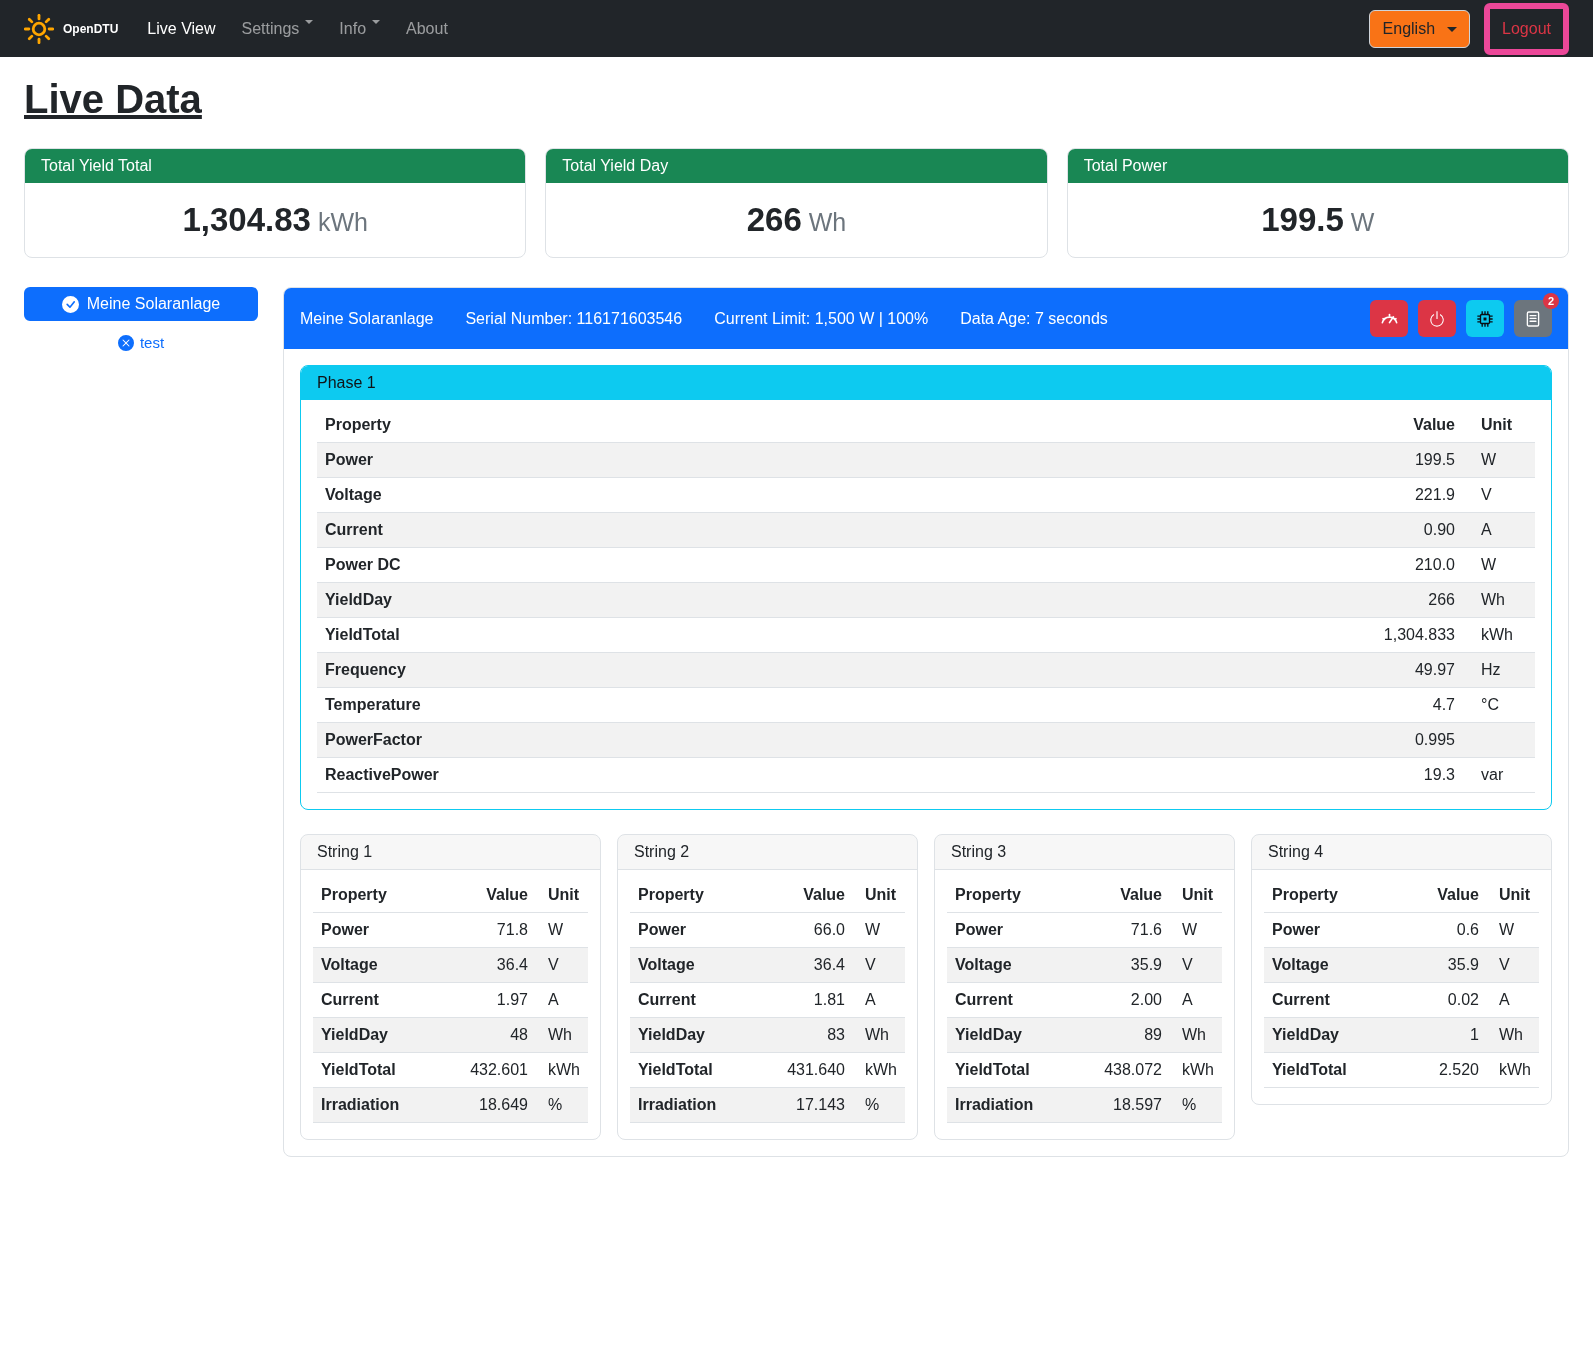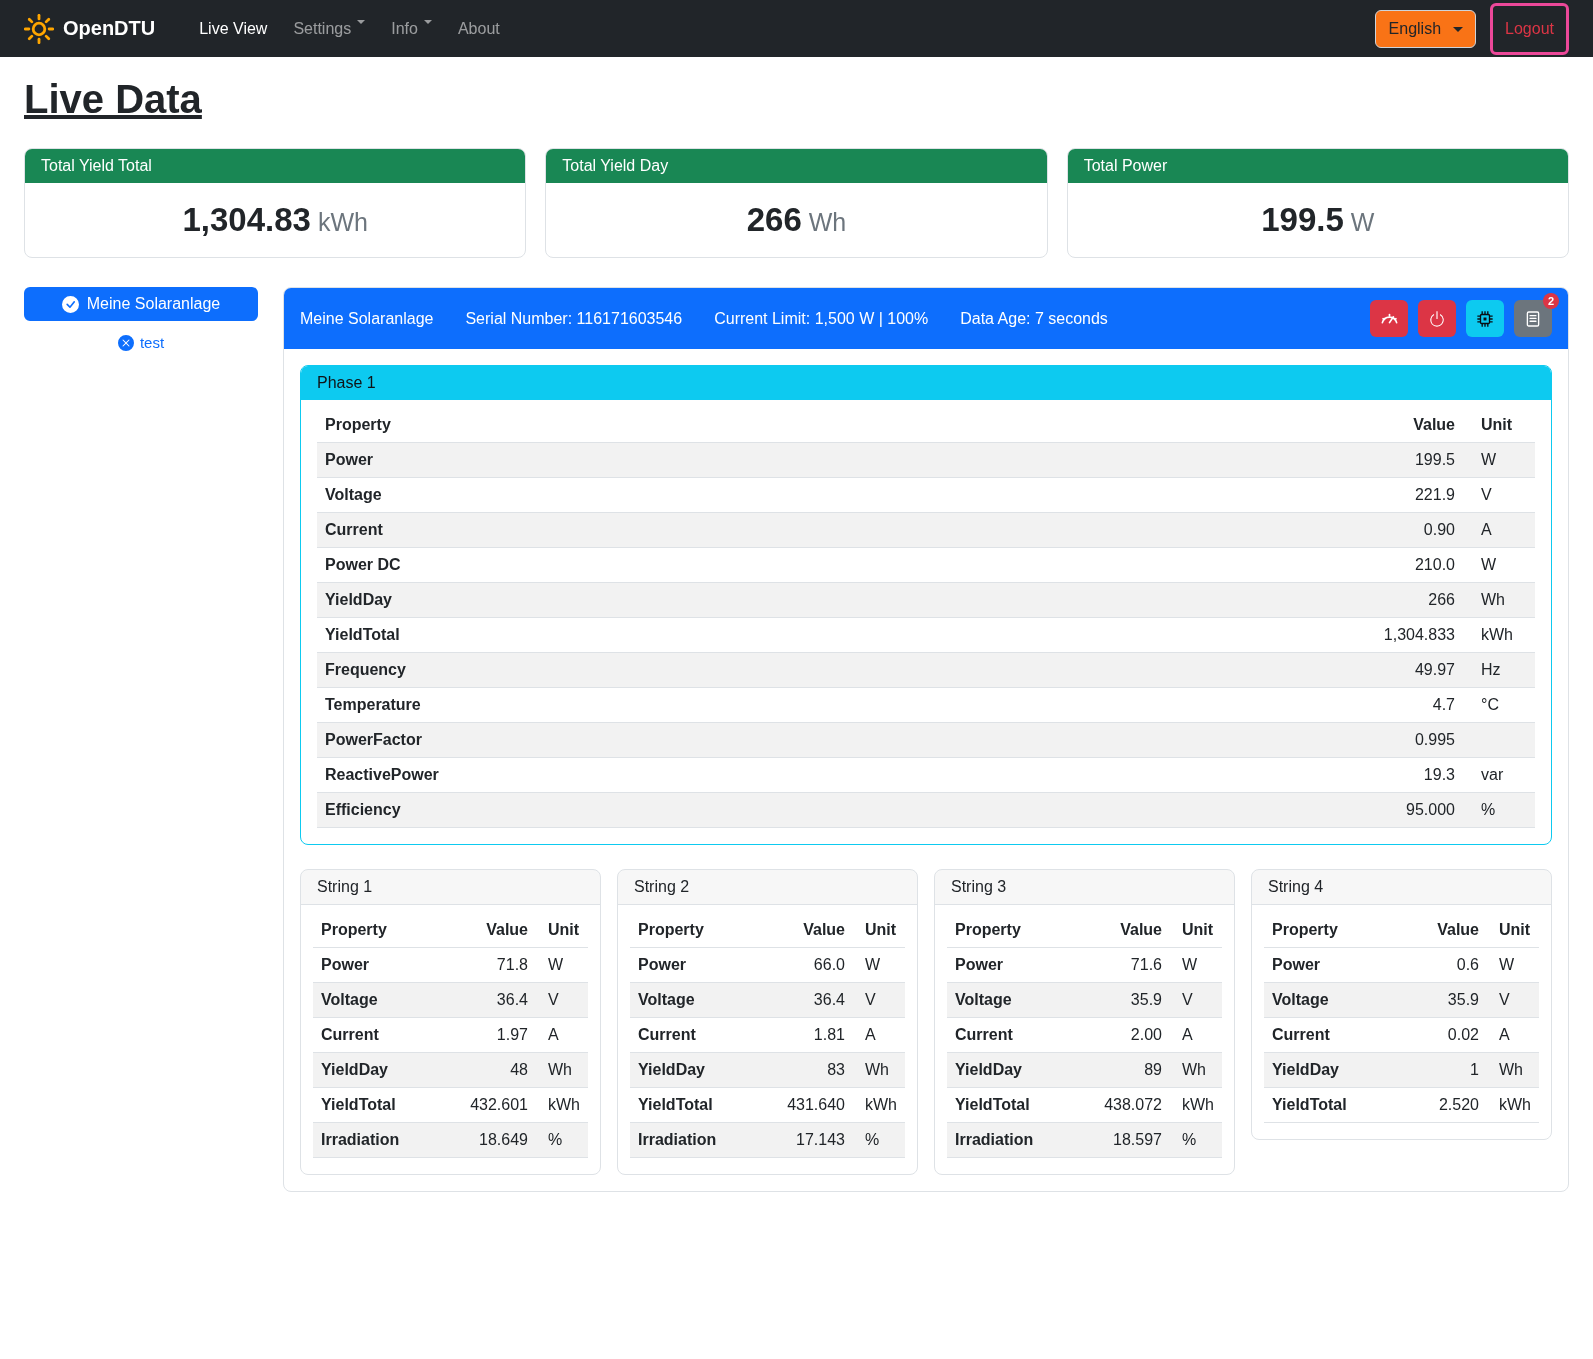--- a/index.html
+++ b/index.html
@@ -17,23 +17,23 @@
     height: 57px;
     display: flex;
     align-items: center;
     padding: 0 24px;
   }
   .brand {
     display: flex;
     align-items: center;
     gap: 9px;
     color: #fff;
-    font-size: 20px;
+    font-size: 12px;
     font-weight: 600;
-    margin-right: 31px;
+    margin-right: 16px;
     cursor: pointer;
   }
   .nav-links { display: flex; align-items: center; }
   .nav-link {
     color: rgba(255,255,255,.55);
     padding: 8px 13px;
     cursor: pointer;
     display: flex;
     align-items: flex-start;
     gap: 6px;
@@ -64,21 +64,21 @@
     right: 12px;
     top: 50%;
     transform: translateY(-40%);
     width: 0; height: 0;
     border-left: 5px solid transparent;
     border-right: 5px solid transparent;
     border-top: 5px solid #212529;
   }
   .logout-btn {
     background: transparent;
-    border: 3px solid #ec4899;
+    border: 6px solid #ec4899;
     color: #dc3545;
     border-radius: 6px;
     height: 52px;
     padding: 6px 12px;
     font-size: 16px;
     font-family: inherit;
     cursor: pointer;
   }
 
   
@@ -450,25 +450,20 @@
                     <td class="col-val">0.995</td>
                     <td class="col-unit"></td>
                   </tr>
 
                   <tr>
                     <th class="col-prop">ReactivePower</th>
                     <td class="col-val">19.3</td>
                     <td class="col-unit">var</td>
                   </tr>
 
-                  <tr>
-                    <th class="col-prop">Efficiency</th>
-                    <td class="col-val">95.000</td>
-                    <td class="col-unit">%</td>
-                  </tr>
                 </tbody>
             </table>
           </div>
         </div>
 
         <div class="strings-grid">
 
           <div class="card">
             <div class="string-header">String 1</div>
             <div class="string-wrap">

